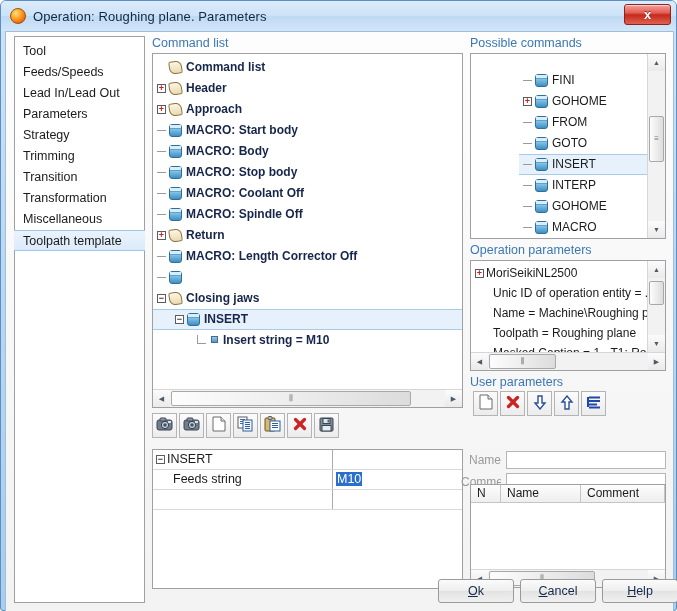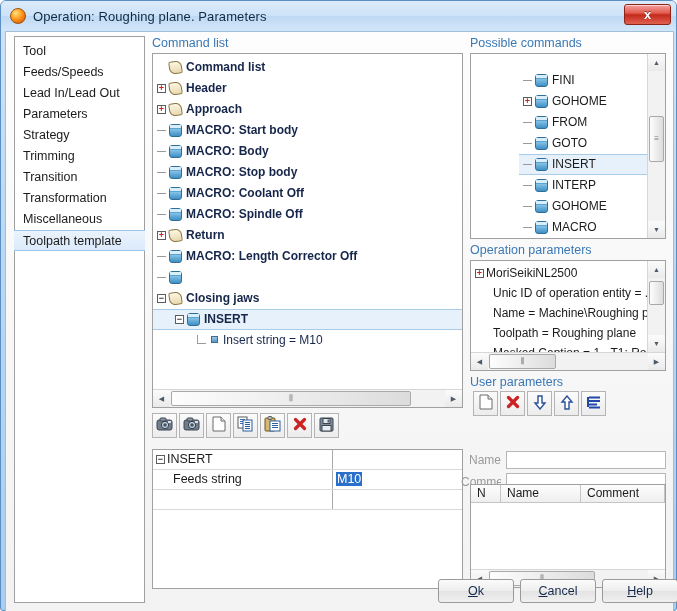--- a/index.html
+++ b/index.html
@@ -113,21 +113,21 @@
     background:#d8eefb; border-bottom:1px solid #5ba3d0;
   }
   
   .ico-leaf {
     width:7px; height:7px; margin:0 5px 2px 3px;
     background: linear-gradient(180deg,#9fc8e6 0%,#5b92c0 100%);
     border:1px solid #3f6e94;
   }
   .indent1 { padding-left:4px; }
   .indent2 { padding-left:22px; }
-  .indent3 { padding-left:44px; }
+  .indent3 { padding-left:44px;font-weight:bold; }
   
   .sb-v {
     position:absolute; right:0; top:0; width:17px; bottom:0;
     background:#f2f2f2; border-left:1px solid #d6d6d6;
   }
   .sb-h {
     position:absolute; left:0; bottom:0; height:17px; right:0;
     background:#f2f2f2; border-top:1px solid #d6d6d6;
   }
   .sb-btn {

